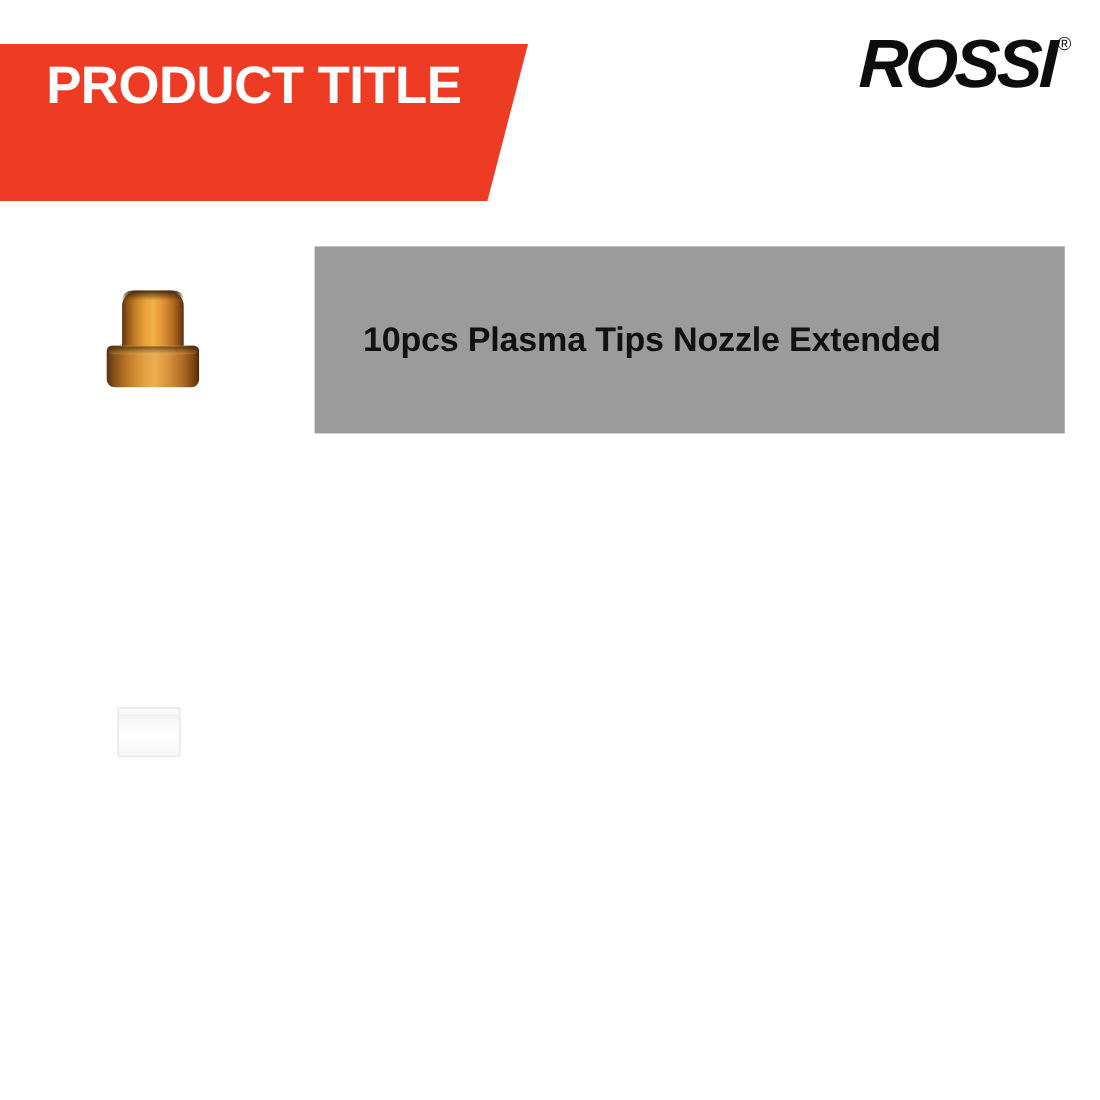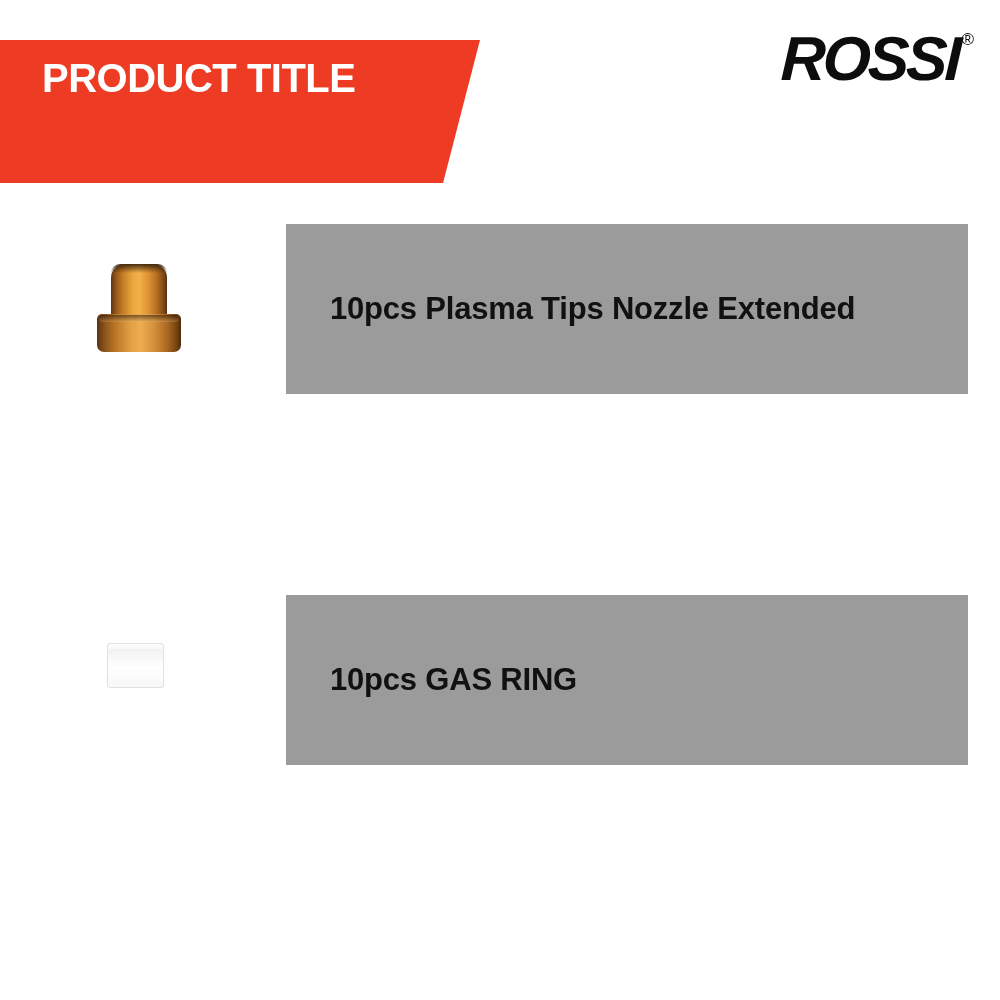--- a/index.html
+++ b/index.html
@@ -24,21 +24,21 @@
     width:480px; height:143px;
     background:#EE3B24;
     clip-path: polygon(0 0, 100% 0, 92.3% 100%, 0 100%);
     -webkit-clip-path: polygon(0 0, 100% 0, 92.3% 100%, 0 100%);
   }
   #title-text {
     position:absolute; left:42px; top:55px;
     width:420px;
     color:#ffffff;
     font-weight:bold;
-    font-size:40px;
+    font-size:48px;
     line-height:47px;
     letter-spacing:-0.5px;
     text-transform:uppercase;
     white-space:nowrap;
   }
   #title-text .tline { display:block; }
 
   
   #logo {
     position:absolute; right:26px; top:28px;
@@ -211,19 +211,16 @@
     <div class="label-bar">
       <span class="label-text">10pcs Plasma Tips Nozzle Extended</span>
     </div>
   </div>
 
 
   <div class="row" style="top:595px; height:170px;">
     <div class="thumb">
       <div class="gasring"></div>
     </div>
-    <div class="label-bar">
-      <span class="label-text">10pcs GAS RING</span>
-    </div>
   </div>
 
 
 </div>
 
 </body></html>

